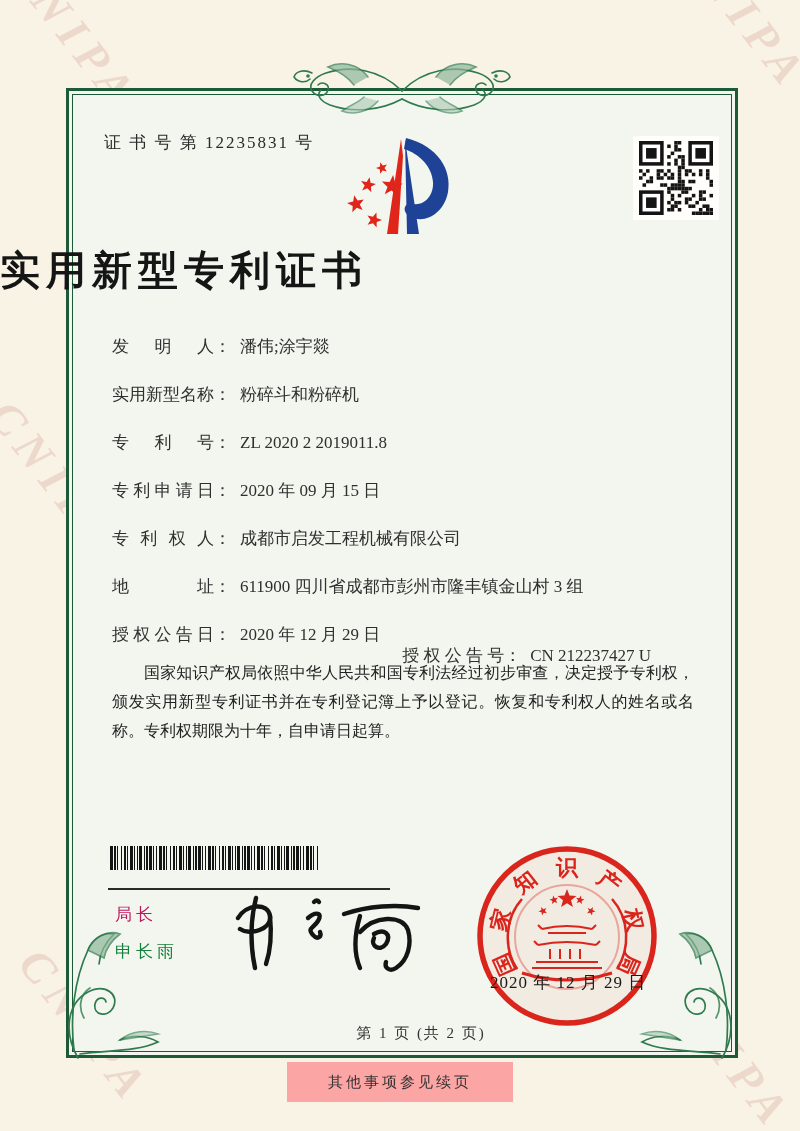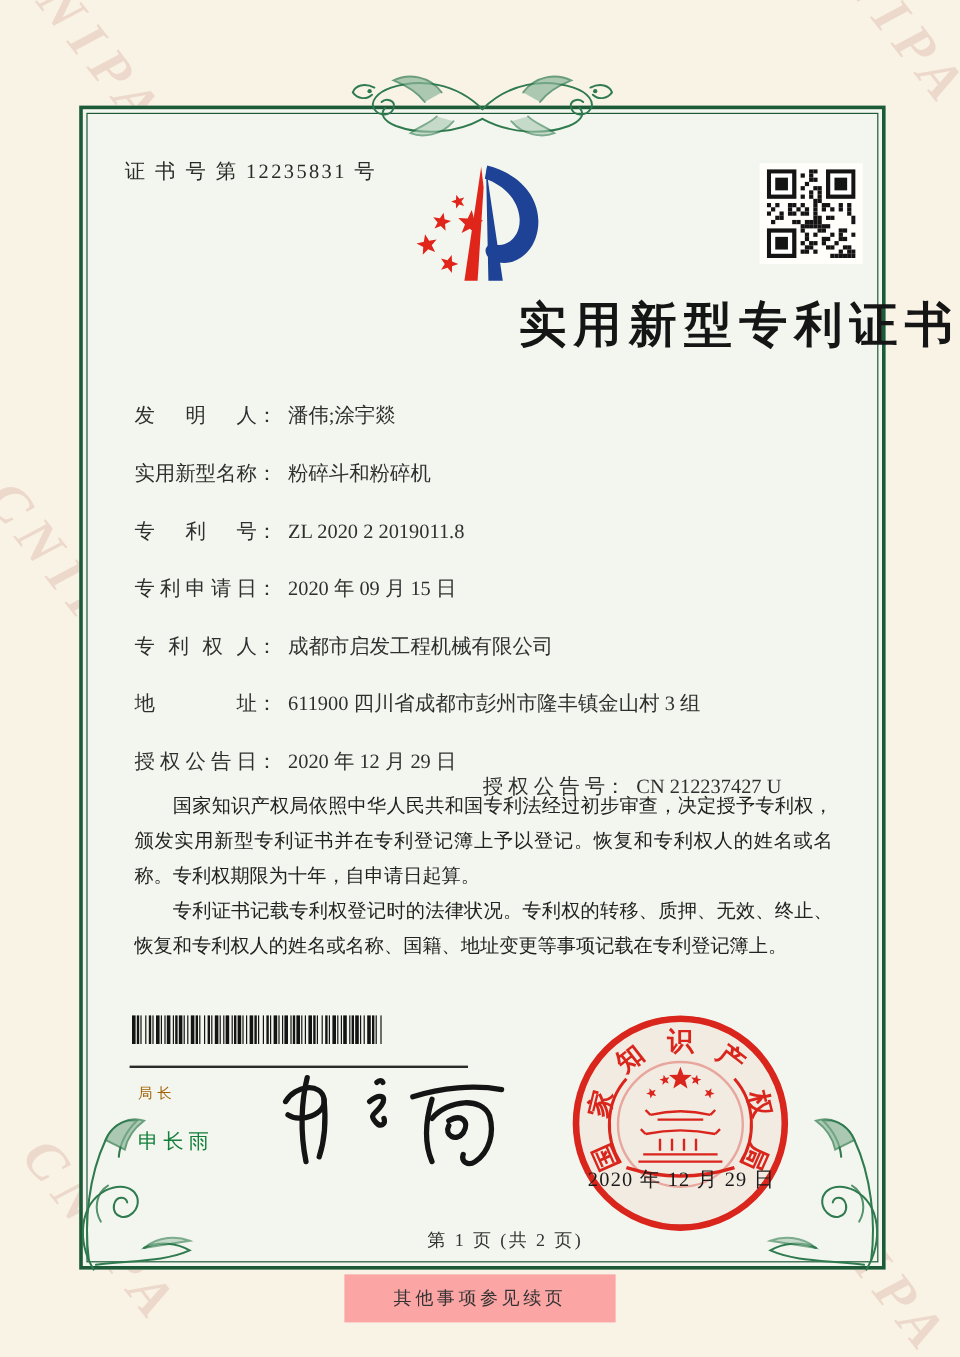--- a/index.html
+++ b/index.html
@@ -11,34 +11,34 @@
   .frame{position:absolute;left:66px;top:88px;width:666px;height:964px;border:3px solid #1d5a37;
       background:#f3f6ee;z-index:1;}
   .frame-inner{position:absolute;inset:3px;border:1px solid #1d5a37;}
   .guilloche{position:absolute;left:70px;top:92px;z-index:1;}
   .orn{position:absolute;z-index:3;}
   .content{position:absolute;inset:0;z-index:4;border-radius:31px;}
   .cert-no{position:absolute;left:104px;top:131px;font-size:17px;letter-spacing:2px;color:#2a2a2a;}
   .qr-wrap{position:absolute;left:633px;top:136px;width:86px;height:84px;background:#fffefb;}
   .qr-wrap svg{position:absolute;left:6px;top:5px;}
   .logo{position:absolute;left:342px;top:130px;}
-  .title{position:absolute;left:0;top:243px;width:100%;text-align:right;font-size:40px;
+  .title{position:absolute;left:0;top:243px;width:100%;text-align:left;font-size:40px;
       font-weight:700;letter-spacing:6px;color:#151515;}
   .fields{position:absolute;left:112px;top:336px;width:590px;display:flex;flex-direction:column;
       gap:27px;font-size:17px;color:#2f2f2f;}
   .frow{height:21px;line-height:21px;white-space:nowrap;display:flex;}
   .flabel{display:inline-block;width:102px;text-align:justify;text-align-last:justify;}
   .fcolon{display:inline-block;margin-right:9px;}
   .fgroup2{margin-left:22px;display:flex;margin-top:21px;}
   .body-text{position:absolute;left:112px;top:658px;width:582px;font-size:16px;line-height:29px;
       color:#222;text-align:justify;}
   .body-text p{margin:0;text-indent:2em;}
   .barcode{position:absolute;left:110px;top:846px;}
   .sig-line{position:absolute;left:108px;top:888px;width:282px;height:2px;background:#2a2a2a;}
-  .signer-title{position:absolute;left:115px;top:903px;font-size:12px;color:#a16207;letter-spacing:4px;}
+  .signer-title{position:absolute;left:115px;top:903px;font-size:17px;color:#be185d;letter-spacing:4px;}
   .signer-name{position:absolute;left:115px;top:940px;font-size:17px;color:#15803d;letter-spacing:4px;}
   .signature{position:absolute;left:222px;top:884px;z-index:6;}
   .seal{position:absolute;left:472px;top:841px;width:190px;height:190px;z-index:5;}
   .seal .schar{position:absolute;font-size:22px;font-weight:700;color:#d9251c;
       font-family:"Liberation Serif",serif;}
   .seal-date{position:absolute;left:468px;top:971px;width:200px;text-align:center;font-size:17px;
       color:#1a1a1a;letter-spacing:1px;z-index:6;}
   .page-no{position:absolute;left:0;top:1024px;width:100%;text-align:center;font-size:15px;
       color:#333;letter-spacing:2px;z-index:4;padding-left:21px;}
   .note-box{position:absolute;left:287px;top:1062px;width:226px;height:40px;background:#fca5a5;
@@ -265,21 +265,20 @@
         <div class="frow">
           <span><span class="flabel">授权公告日</span><span class="fcolon">：</span><span class="fvalue">2020 年 12 月 29 日</span></span>
           <span class="fgroup2">
             <span><span class="flabel">授权公告号</span><span class="fcolon">：</span><span class="fvalue">CN 212237427 U</span></span>
           </span>
         </div>
       </div>
 
     <div class="body-text">
       <p>国家知识产权局依照中华人民共和国专利法经过初步审查，决定授予专利权，颁发实用新型专利证书并在专利登记簿上予以登记。恢复和专利权人的姓名或名称。专利权期限为十年，自申请日起算。</p>
-      <p>专利证书记载专利权登记时的法律状况。专利权的转移、质押、无效、终止、恢复和专利权人的姓名或名称、国籍、地址变更等事项记载在专利登记簿上。</p>
     </div>
 
     <svg class="barcode" id="barcode" width="214" height="24">
         <rect x="0" y="0" width="3" height="24" fill="#141414"></rect>
         <rect x="4" y="0" width="2" height="24" fill="#141414"></rect>
         <rect x="7" y="0" width="1" height="24" fill="#141414"></rect>
         <rect x="11" y="0" width="1" height="24" fill="#141414"></rect>
         <rect x="14" y="0" width="2" height="24" fill="#141414"></rect>
         <rect x="17" y="0" width="1" height="24" fill="#141414"></rect>
         <rect x="20" y="0" width="3" height="24" fill="#141414"></rect>

